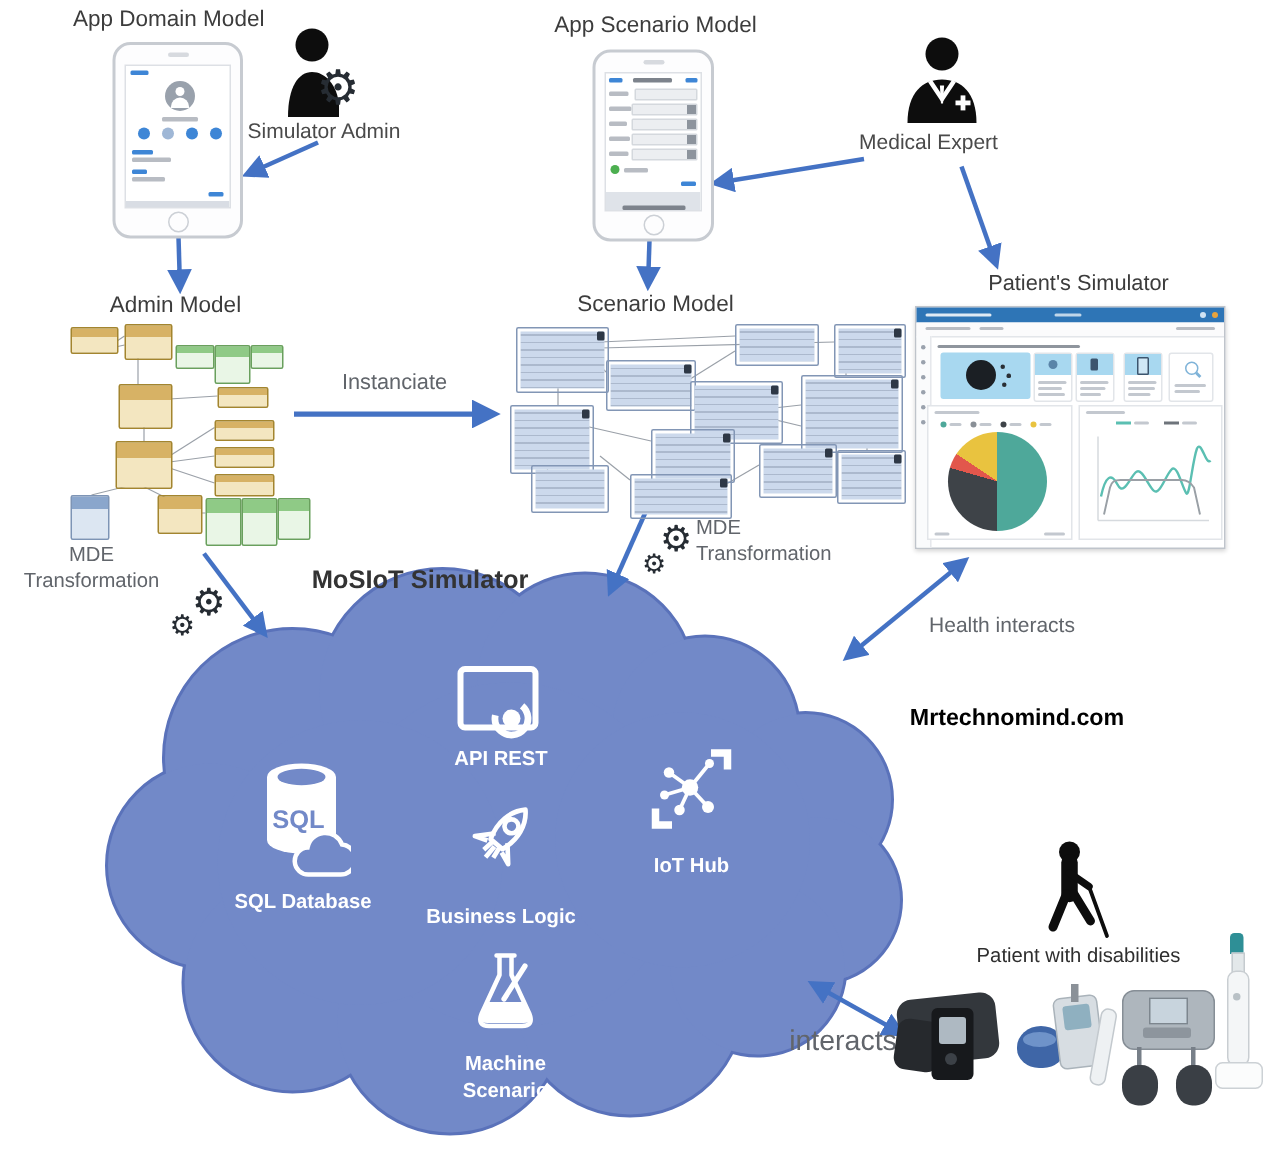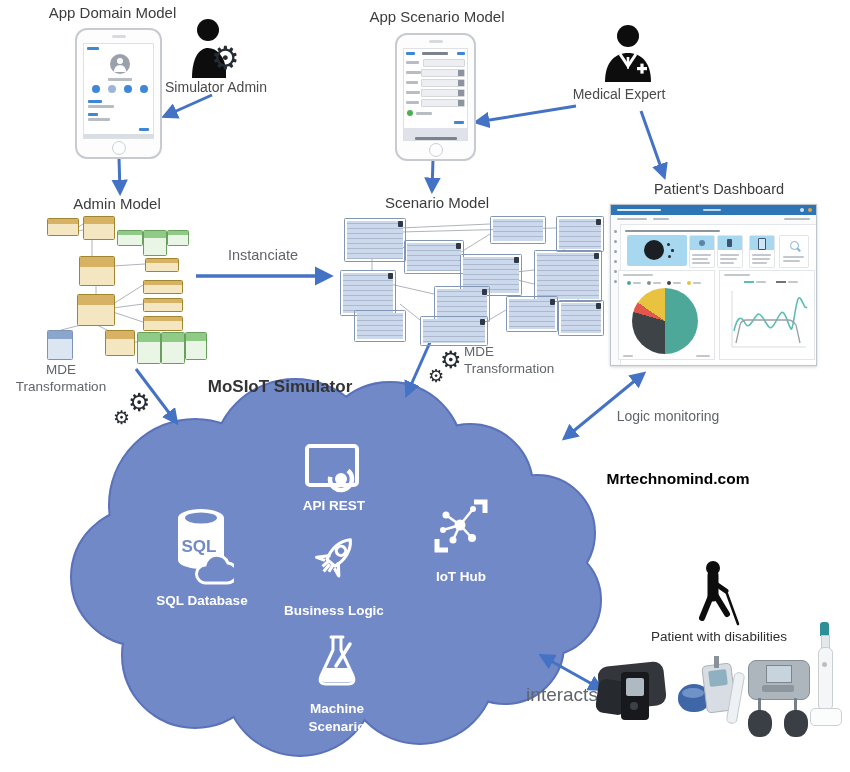--- a/index.html
+++ b/index.html
@@ -103,40 +103,40 @@
     <line x1="643" y1="374" x2="565" y2="438" marker-start="url(#ah)" marker-end="url(#ah)"></line>
     <line x1="542" y1="656" x2="601" y2="689" marker-start="url(#ah)" marker-end="url(#ah)"></line>
   </svg>
 
   <div class="lbl" style="left:362px;top:8px;width:150px;">App Scenario Model</div>
   <div class="lbl" style="left:40px;top:4px;width:145px;">App Domain Model</div>
   <div class="lbl" style="left:156px;top:79px;width:120px;font-size:14px;color:#4a4a4a;">Simulator Admin</div>
   <div class="lbl" style="left:553px;top:86px;width:132px;font-size:14px;color:#4a4a4a;">Medical Expert</div>
   <div class="lbl" style="left:58px;top:195px;width:118px;">Admin Model</div>
   <div class="lbl" style="left:378px;top:194px;width:118px;">Scenario Model</div>
-  <div class="lbl" style="left:645px;top:180px;width:148px;font-size:14.5px;">Patient's Dashboard</div>
+  <div class="lbl" style="left:645px;top:180px;width:148px;font-size:14.5px;">Patient's Simulator</div>
   <div class="lbl gray" style="left:213px;top:246px;width:100px;font-size:14.5px;">Instanciate</div>
 
   <div class="lbl gray small" style="left:5px;top:362px;width:112px;">
     <span>MDE</span><br>
     <span>Transformation</span>
   </div>
   <span class="gear" style="left:128px;top:390px;font-size:25px;">⚙</span>
   <span class="gear" style="left:113px;top:408px;font-size:19px;">⚙</span>
 
   <div class="lbl bold" style="left:194px;top:376px;width:172px;font-size:17px;color:#333;">MoSIoT Simulator</div>
 
   <span class="gear" style="left:440px;top:348px;font-size:24px;">⚙</span>
   <span class="gear" style="left:428px;top:367px;font-size:18px;">⚙</span>
   <div class="lbl gray small" style="left:464px;top:344px;width:118px;text-align:left;">
     <span>MDE</span><br>
     <span>Transformation</span>
   </div>
 
-  <div class="lbl gray" style="left:603px;top:408px;width:130px;font-size:14px;">Logic monitoring</div>
+  <div class="lbl gray" style="left:603px;top:408px;width:130px;font-size:14px;">Health interacts</div>
   <div class="lbl bold" style="left:593px;top:469px;width:170px;font-size:15.5px;color:#000;">Mrtechnomind.com</div>
   <div class="lbl gray" style="left:526px;top:683px;width:72px;font-size:19px;">interacts</div>
   <div class="lbl" style="left:638px;top:629px;width:162px;font-size:13.5px;color:#2e2e2e;">Patient with disabilities</div>
 
   <svg class="abs" style="left:190px;top:18px;" width="40" height="62" viewBox="0 0 40 62">
     <circle class="actor" cx="18" cy="12" r="11"></circle>
     <path class="actor" d="M2 60 C2 40 9 30 18 30 C27 30 35 39 36 52 L36 60 Z"></path>
   </svg>
   <span class="gear" style="left:211px;top:42px;font-size:32px;">⚙</span>
 

